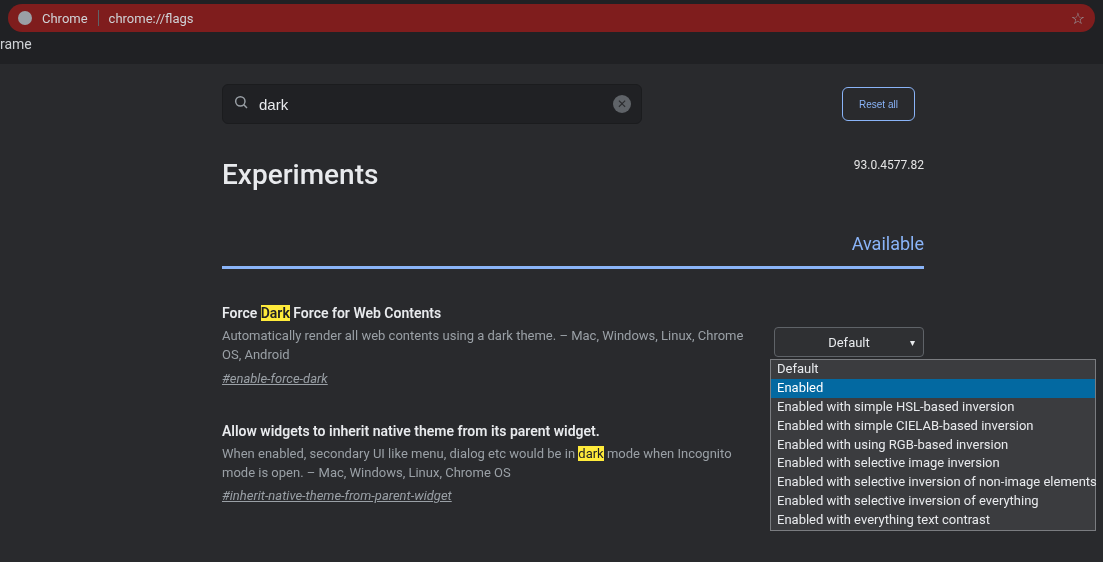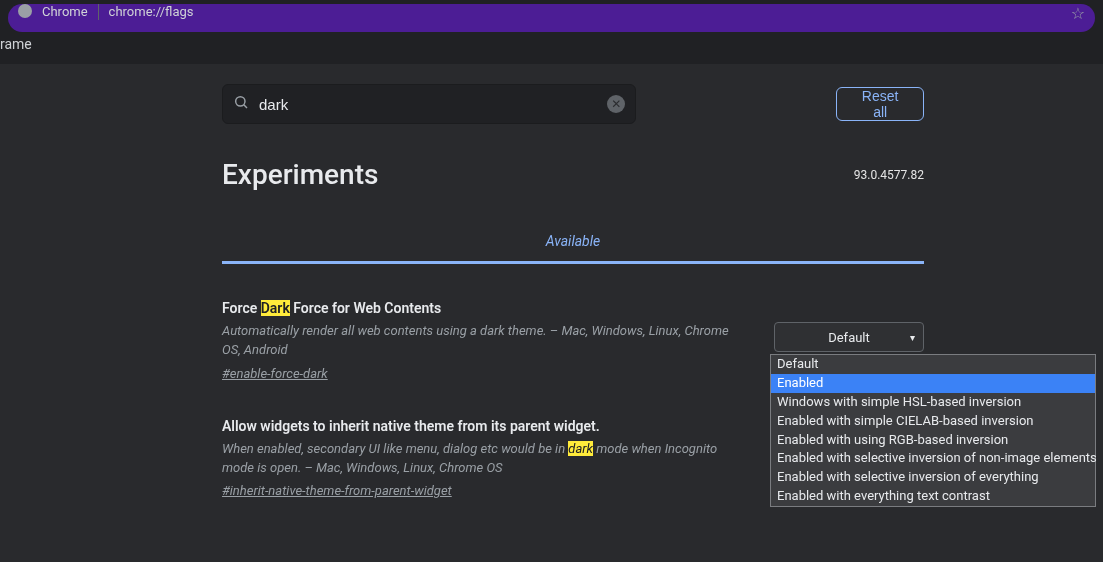--- a/index.html
+++ b/index.html
@@ -7,23 +7,24 @@
     width: 1103px;
     height: 562px;
     background: #202124;
     font-family: "Segoe UI", Roboto, Arial, sans-serif;
     color: #e8eaed;
     overflow: hidden;
   }
   .omnibar {
     margin: 4px 8px 0 8px;
     height: 28px;
-    background: #4c1d95;
+    background: #7f1d1d;
     border-radius: 14px;
     display: flex;
+    align-items: center;
     padding: 0 10px;
     color: #d0d3d7;
     font-size: 13px;
   }
   .omnibar .chrome-icon {
     width: 14px; height: 14px;
     border-radius: 50%;
     background: #9aa0a6;
     margin-right: 10px;
     display:inline-block;
@@ -84,53 +85,52 @@
     background: #5f6368; color: #2b2c2f;
     display: flex; align-items: center; justify-content: center;
     font-size: 12px; cursor: pointer;
   }
   .reset-btn {
     height: 34px;
     padding: 0 16px;
     border: 1px solid #8ab4f8;
     background: transparent;
     color: #8ab4f8;
-    font-size: 14px;
+    font-size: 10px;
     border-radius: 6px;
     cursor: pointer;
   }
   .title-row {
     display: flex;
-    align-items: center;
+    align-items: flex-start;
     justify-content: space-between;
     margin-top: 34px;
     gap: 43px;
   }
   h1.page-title {
     font-size: 28px;
     font-weight: 500;
     color: #e8eaed;
   }
   .version {
     font-size: 12px;
     color: #e5e5e5;
   }
   .tabs {
     display: flex;
     margin-top: 30px;
     border-bottom: 1px solid #5f6368;
   }
   .tab {
     flex: 1;
-    text-align: center;
+    text-align: right;
     padding: 12px 0;
-    font-size: 14px;
+    font-size: 18px;
     color: #9aa0a6;
     cursor: pointer;
-    font-style: italic;
   }
   .tab.active {
     color: #8ab4f8;
     border-bottom: 3px solid #8ab4f8;
     margin-bottom: -1px;
   }
   .flag {
     margin-top: 36px;
     display: flex;
     gap: 28px;
@@ -144,21 +144,20 @@
   .flag-title .hl {
     background: #ffeb3b;
     color: #202124;
     font-weight: 600;
   }
   .flag-desc {
     font-size: 13px;
     color: #9aa0a6;
     margin-top: 6px;
     line-height: 1.45;
-    font-style: italic;
   }
   .flag-desc .hl {
     background: #ffeb3b;
     color: #202124;
   }
   .flag-hash {
     font-size: 13px;
     color: #9aa0a6;
     text-decoration: underline;
     margin-top: 6px;
@@ -201,21 +200,21 @@
     color: #e8eaed;
     z-index: 20;
   }
   .dropdown-panel .opt {
     padding: 1px 6px;
     white-space: nowrap;
     cursor: pointer;
     line-height: 1.3;
   }
   .dropdown-panel .opt.hover {
-    background: #3b82f6;
+    background: #0369a1;
     color: #fff;
   }
 </style>
 </head>
 <body>
 
 <div class="omnibar">
   <span class="chrome-icon"></span>
   <span>Chrome</span>
   <span class="divider"></span>
@@ -266,23 +265,24 @@
         <a class="flag-hash">#enable-force-dark</a>
       </div>
       <div class="flag-control">
         <div class="dropdown-closed">
           <span>Default</span>
           <span class="chev">▾</span>
         </div>
         <div class="dropdown-panel" id="dropdown-panel">
             <div class="opt">Default</div>
             <div class="opt hover">Enabled</div>
-            <div class="opt">Windows with simple HSL-based inversion</div>
+            <div class="opt">Enabled with simple HSL-based inversion</div>
             <div class="opt">Enabled with simple CIELAB-based inversion</div>
             <div class="opt">Enabled with using RGB-based inversion</div>
+            <div class="opt">Enabled with selective image inversion</div>
             <div class="opt">Enabled with selective inversion of non-image elements</div>
             <div class="opt">Enabled with selective inversion of everything</div>
             <div class="opt">Enabled with everything text contrast</div>
           </div>
       </div>
     </div>
 
     <div class="flag">
       <div class="flag-text">
         <div class="flag-title">

